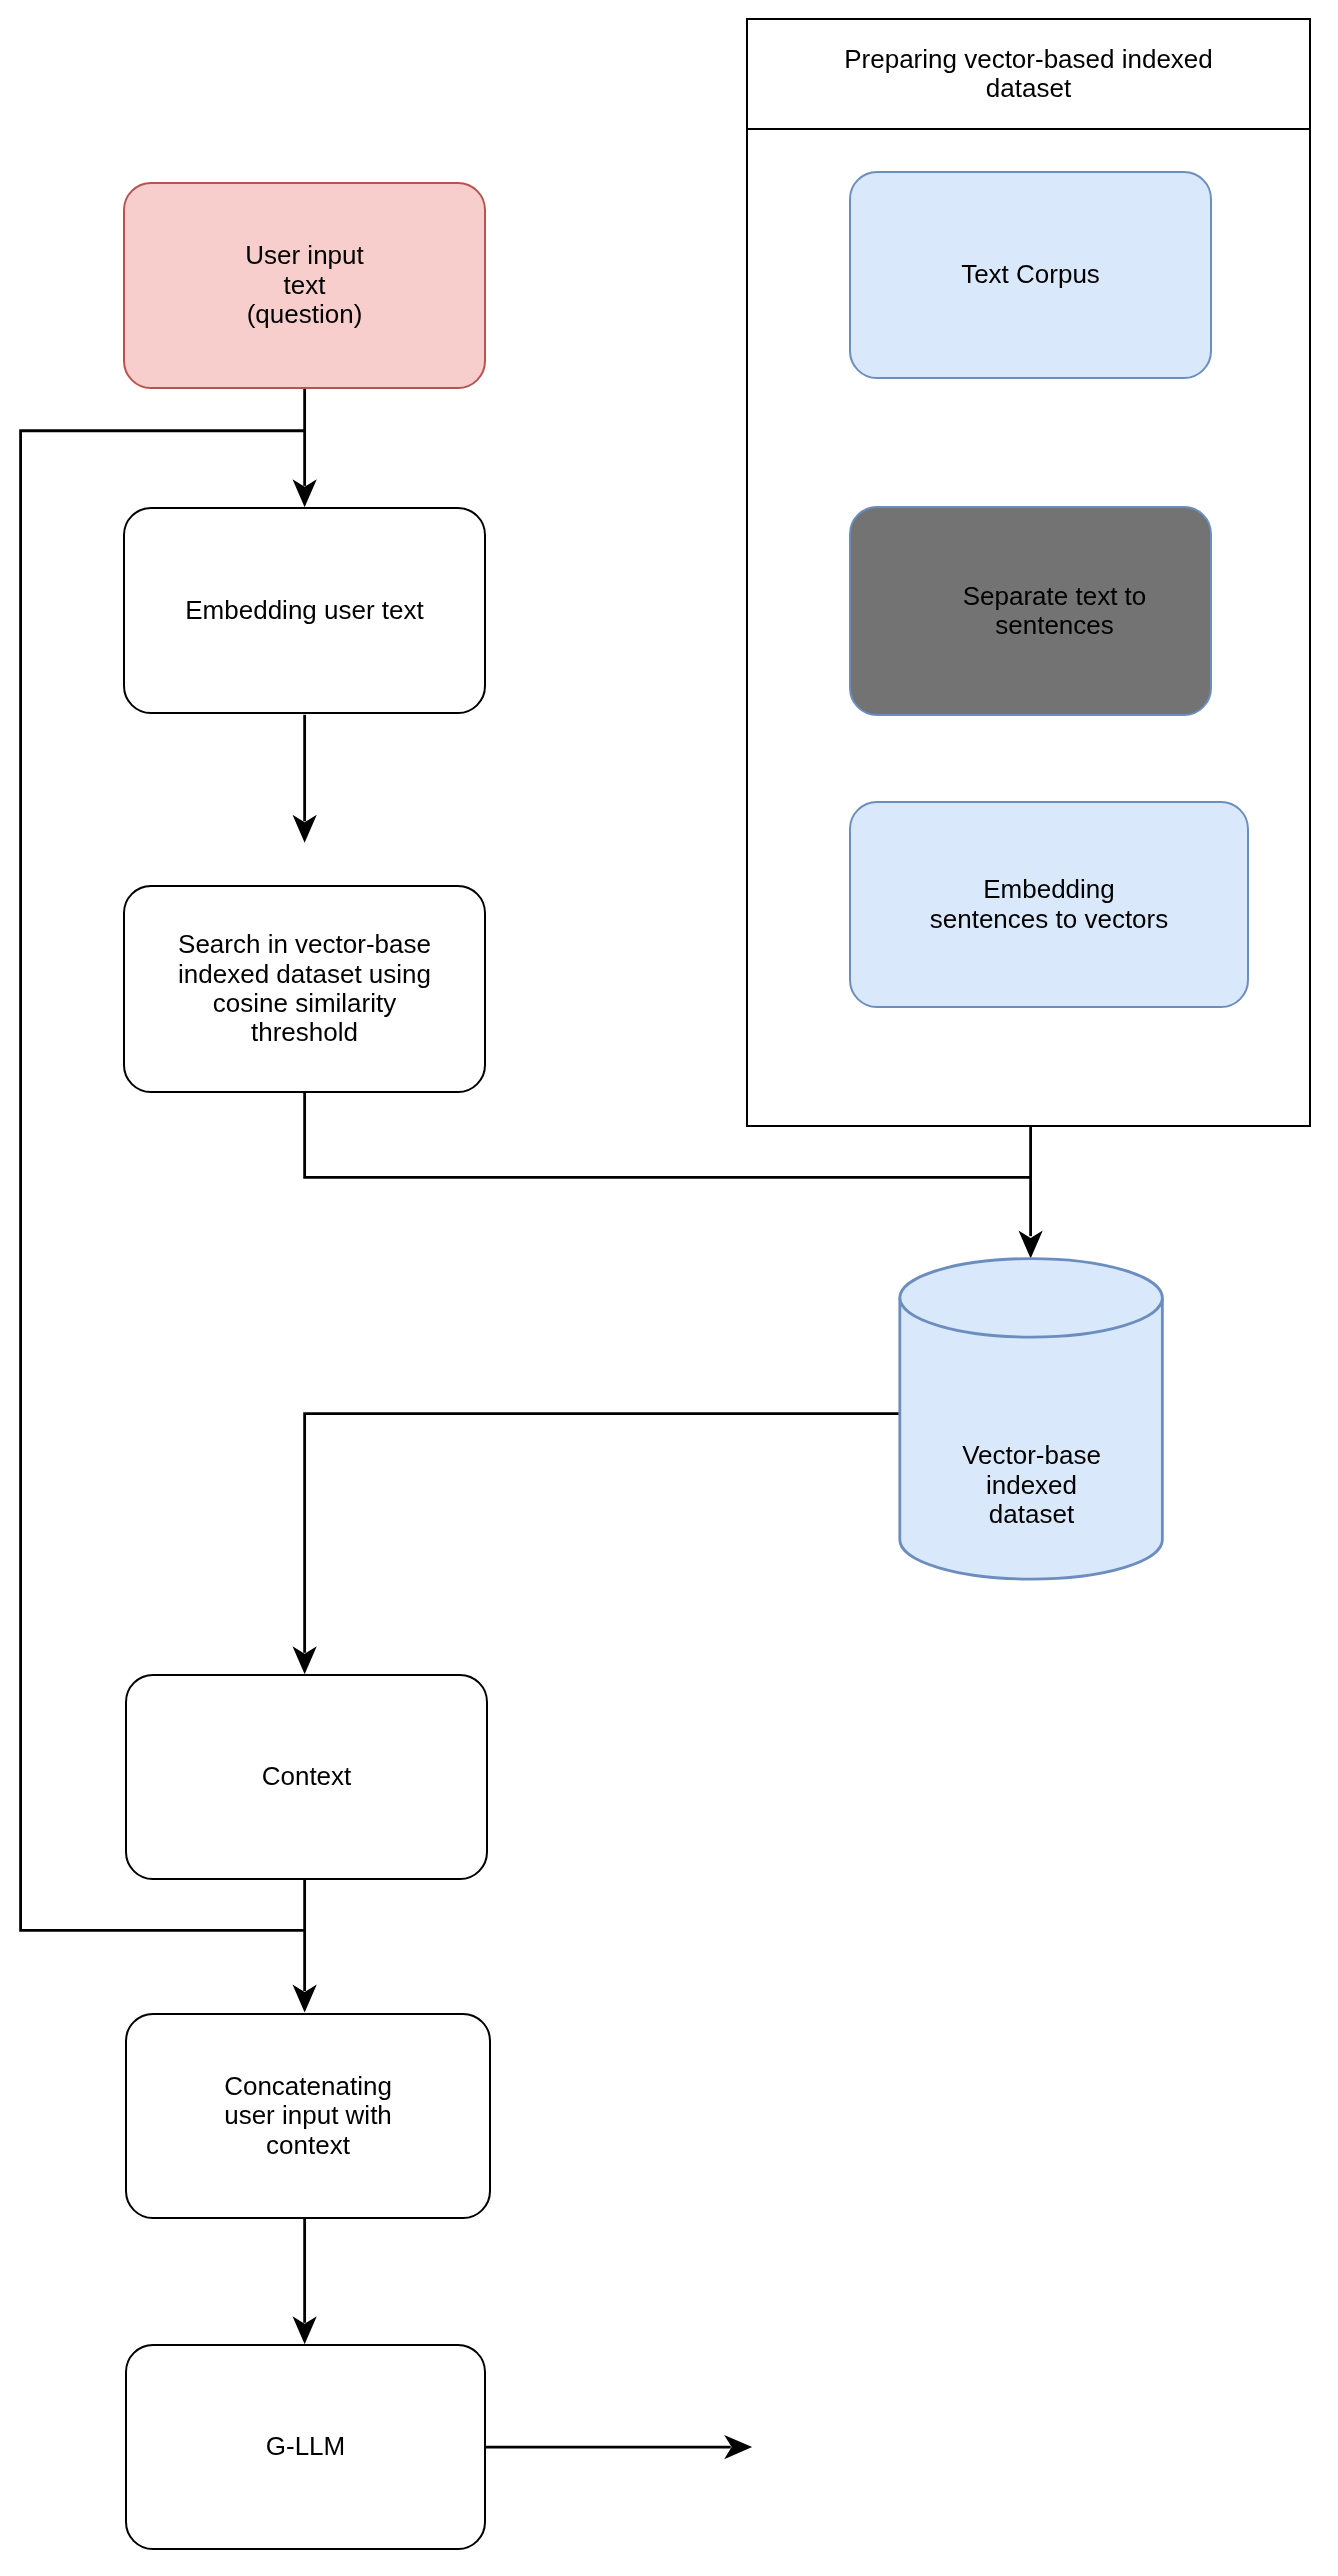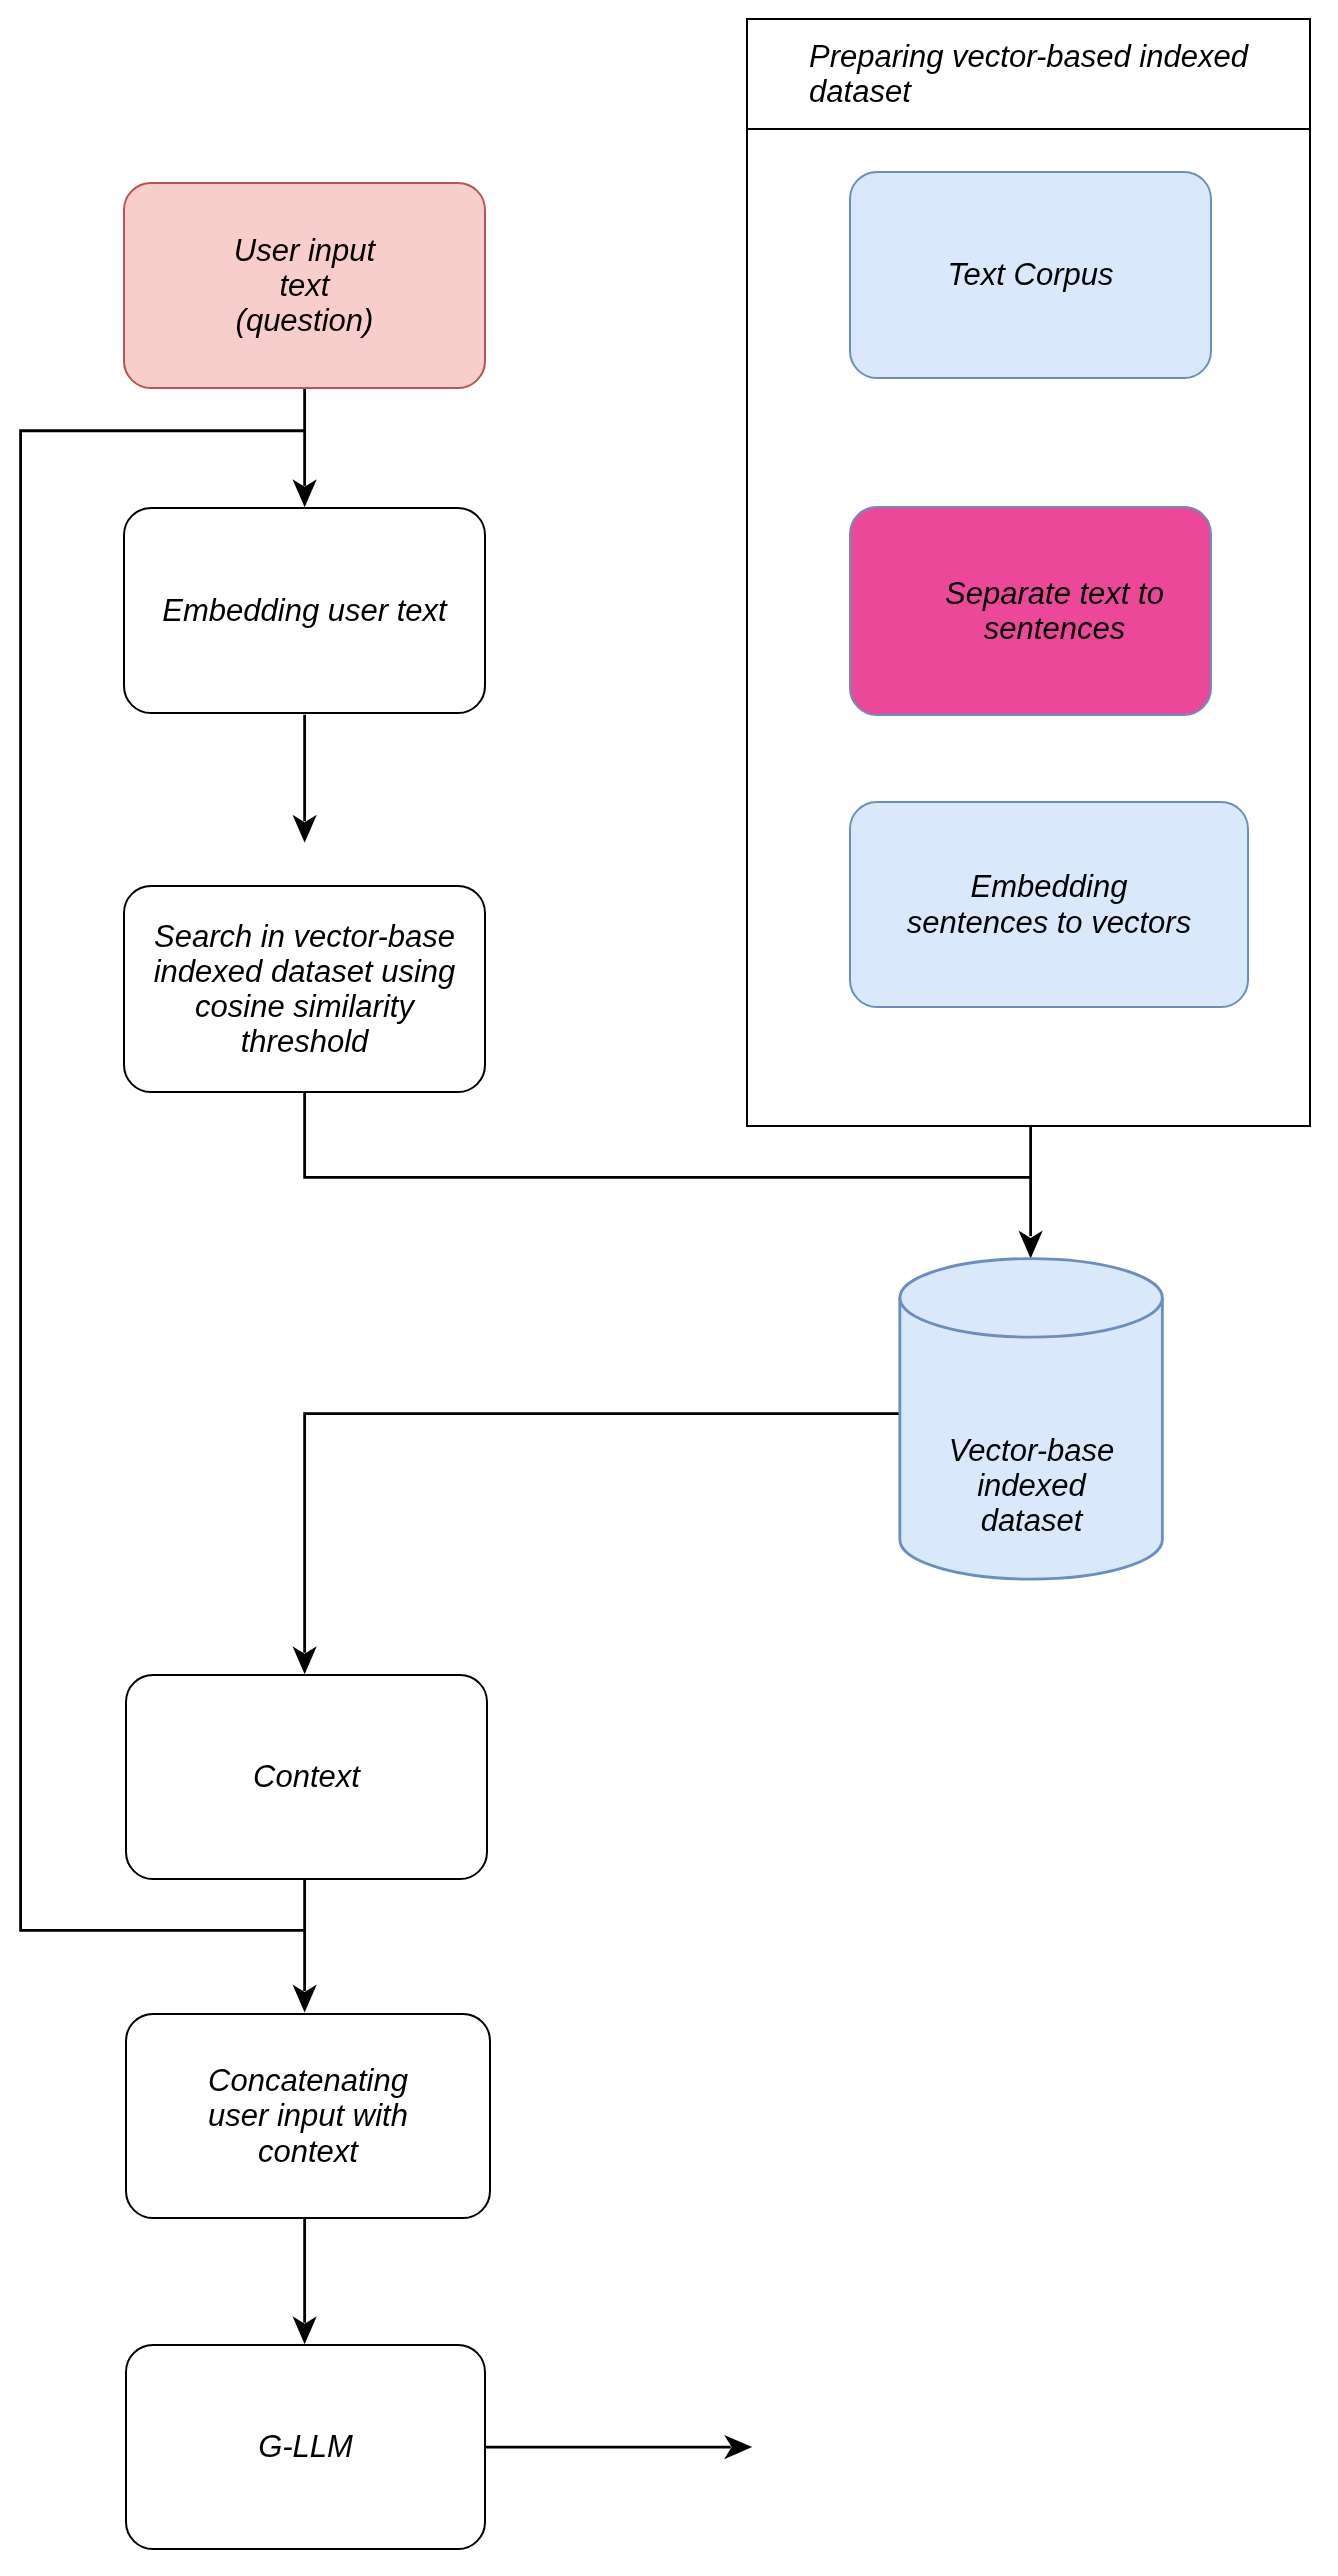--- a/index.html
+++ b/index.html
@@ -23,24 +23,24 @@
     box-sizing: border-box;
     border: 2.8px solid #000;
     border-radius: 28px;
     background: #fff;
     display: flex;
     align-items: center;
     justify-content: center;
     text-align: center;
   }
   .node-label, .free-label {
-    font-size: 31px;
+    font-size: 26px;
     line-height: 1.13;
     white-space: pre-line;
-    font-style: italic;
+    text-align: center;
   }
   .container-box {
     position: absolute;
     box-sizing: border-box;
     border: 2.8px solid #000;
     background: #ffffff;
   }
   .container-title {
     box-sizing: border-box;
     width: 100%;
@@ -164,21 +164,21 @@
   <div class="node" style="left: 125px; top: 2013px; width: 366px; height: 206px; background-color: rgb(255, 255, 255); border-color: rgb(0, 0, 0);">
     <div class="node-label">Concatenating
 user input with
 context</div>
   </div>
 
   <div class="node" style="left: 849px; top: 171px; width: 363px; height: 208px; background-color: rgb(218, 232, 252); border-color: rgb(108, 142, 191);">
     <div class="node-label">Text Corpus</div>
   </div>
 
-  <div class="node" style="left: 849px; top: 506px; width: 363px; height: 210px; background-color: #ec4899; border-color: rgb(108, 142, 191); padding-left: 48px;">
+  <div class="node" style="left: 849px; top: 506px; width: 363px; height: 210px; background-color: #737373; border-color: rgb(108, 142, 191); padding-left: 48px;">
     <div class="node-label">Separate text to
 sentences</div>
   </div>
 
   <div class="node" style="left: 849px; top: 801px; width: 400px; height: 207px; background-color: rgb(218, 232, 252); border-color: rgb(108, 142, 191);">
     <div class="node-label">Embedding
 sentences to vectors</div>
   </div>
 
   <div class="free-label-wrap" style="left:900px; top:1336px; width:263px; height:229px;margin-top:35px;">

